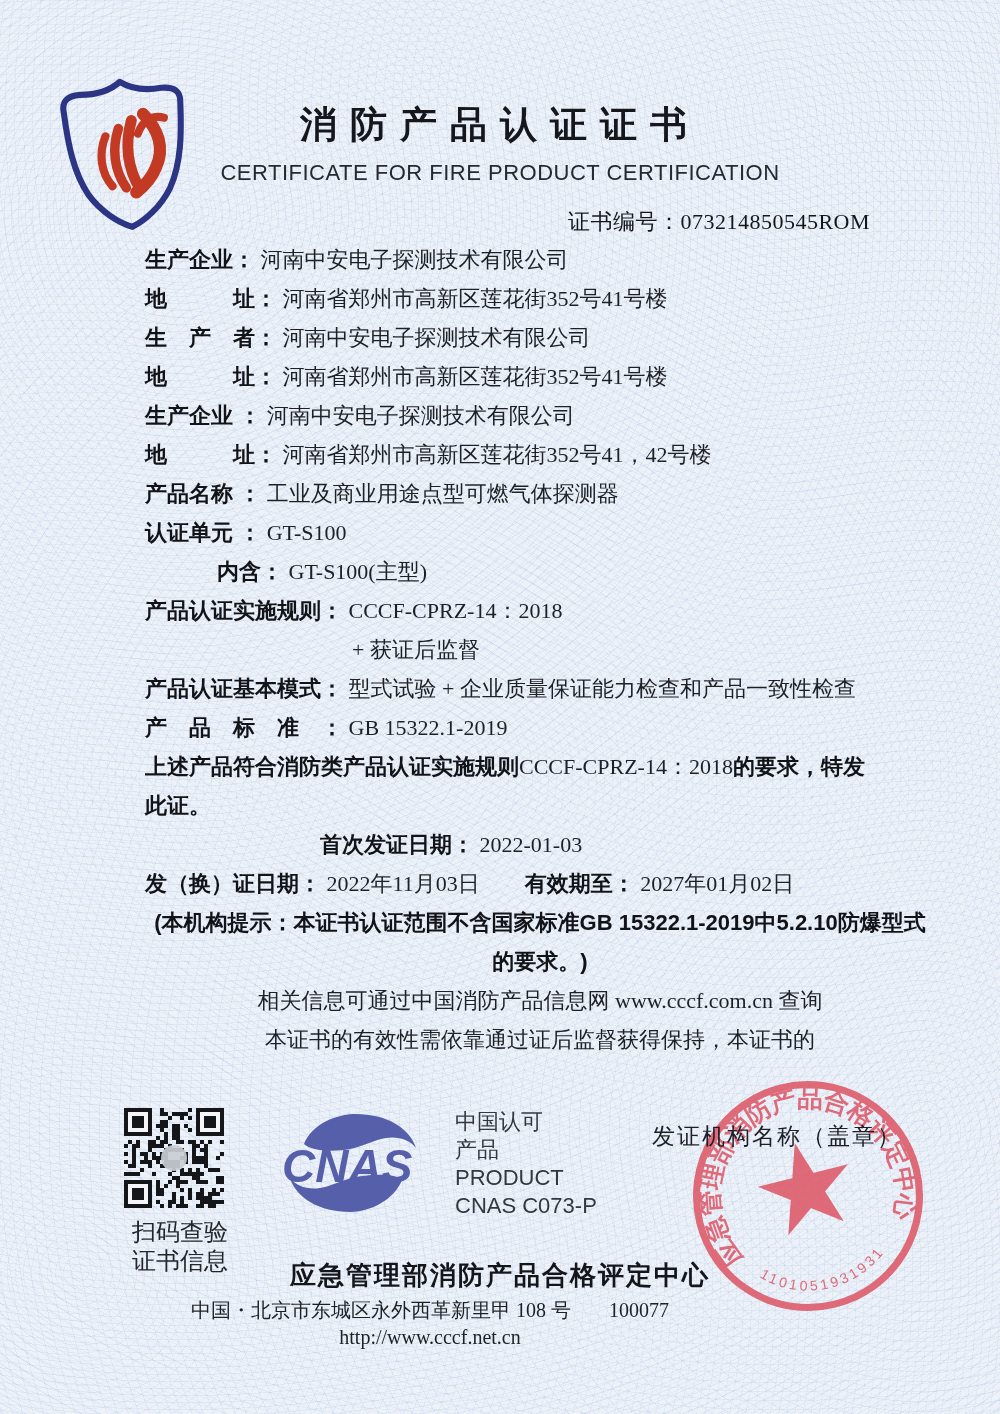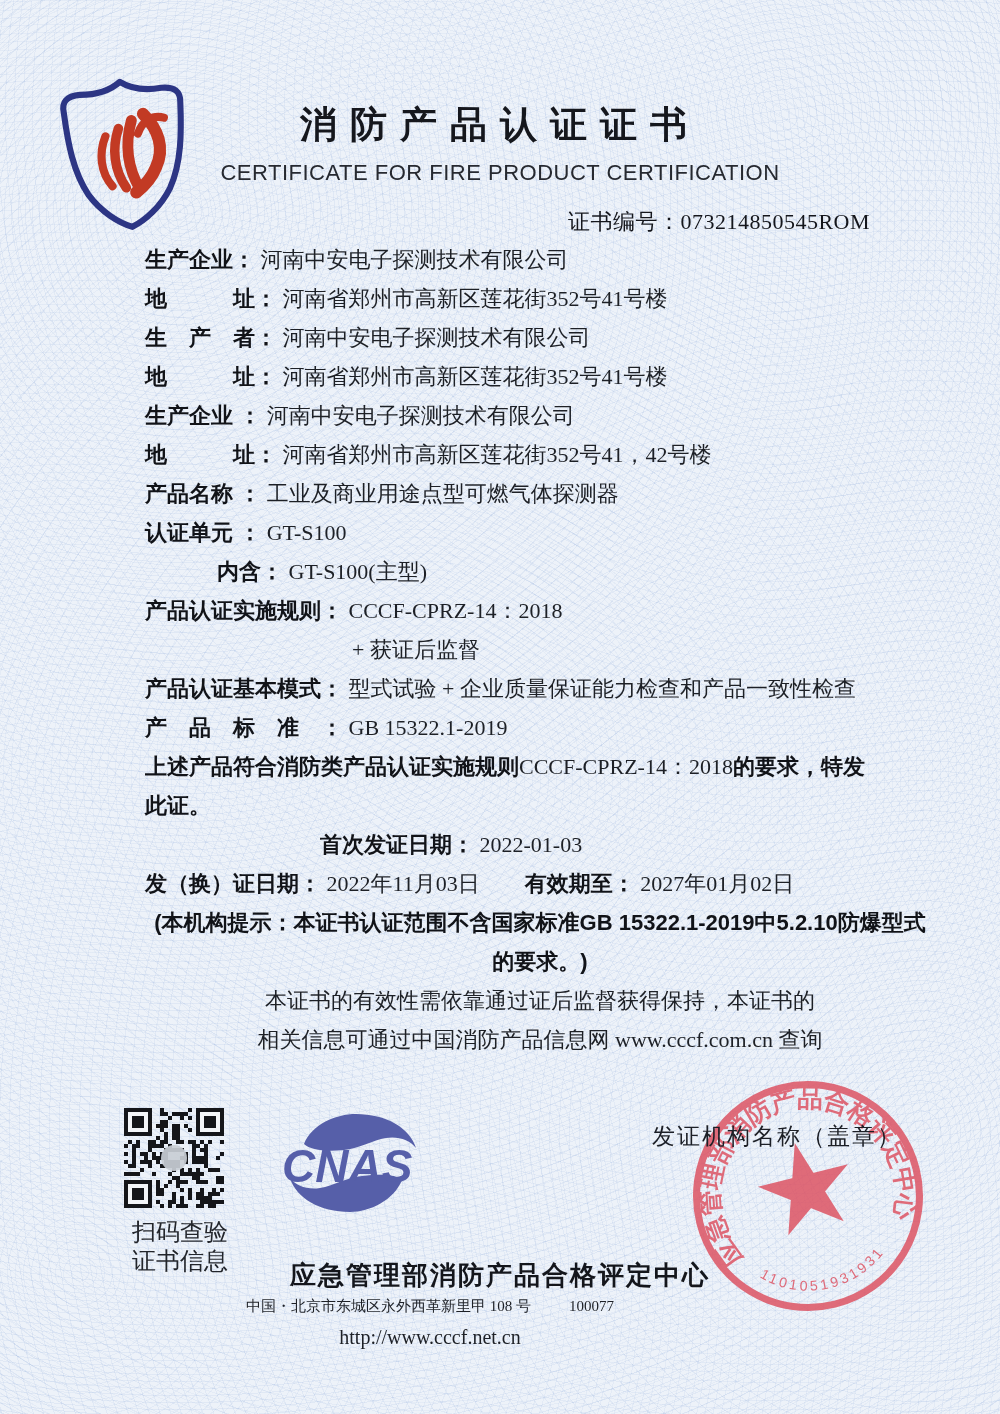--- a/index.html
+++ b/index.html
@@ -58,21 +58,21 @@
   .issuer{
     position:absolute;left:652px;top:1121px;z-index:3;
     font-size:23px;letter-spacing:2px;color:#1c1f26;
   }
   .orgname{
     position:absolute;left:0;top:1258px;width:100%;text-align:center;
     font-size:26px;font-weight:700;color:#14161c;letter-spacing:2px;z-index:1;
   }
   .orgaddr{
     position:absolute;left:0;top:1297px;width:86%;text-align:center;
-    font-size:15px;color:#1d2026;z-index:1;
+    font-size:20px;color:#1d2026;z-index:1;
   }
   .orgaddr .post{margin-left:38px;}
   .orgurl{
     position:absolute;left:0;top:1326px;width:86%;text-align:center;
     font-size:20px;color:#1d2026;z-index:1;
   }
 </style>
 </head>
 <body>
 
@@ -166,24 +166,24 @@
       <span class="lbl">有效期至：</span>
       <span class="val">2027年01月02日</span>
     </div>
     <div class="row notewide">
       <span class="cnb">(本机构提示：本证书认证范围不含国家标准GB 15322.1-2019中5.2.10防爆型式</span>
     </div>
     <div class="row center">
       <span class="cnb">的要求。)</span>
     </div>
     <div class="row center">
+      <span class="val">相关信息可通过中国消防产品信息网 www.cccf.com.cn 查询</span>
+    </div>
+    <div class="row center">
       <span class="val">本证书的有效性需依靠通过证后监督获得保持，本证书的</span>
-    </div>
-    <div class="row center">
-      <span class="val">相关信息可通过中国消防产品信息网 www.cccf.com.cn 查询</span>
     </div>
   </div>
 
   <div class="qr">
     <svg id="qr-svg" width="100" height="100" viewBox="0 0 100 100">
         <rect x="36" y="0" width="4" height="4" fill="#15161a"></rect>
         <rect x="64" y="0" width="4" height="4" fill="#15161a"></rect>
         <rect x="36" y="4" width="4" height="4" fill="#15161a"></rect>
         <rect x="40" y="4" width="4" height="4" fill="#15161a"></rect>
         <rect x="48" y="4" width="4" height="4" fill="#15161a"></rect>
@@ -393,20 +393,26 @@
   </div>
 
   <div class="cnas">
     <svg width="158" height="106" viewBox="0 0 158 106">
       <path d="M30 34 C38 14 62 4 82 4 C112 4 136 18 142 38 C136 30 124 26 112 28 C98 30 88 38 70 40 C52 42 36 40 30 34 Z" fill="#565fa9"></path>
       <path d="M128 70 C120 90 96 102 76 102 C46 102 22 88 16 68 C22 76 34 80 46 78 C60 76 70 68 88 66 C106 64 122 64 128 70 Z" fill="#565fa9"></path>
       <text x="8" y="72" font-size="46" font-weight="bold" font-style="italic" font-family="Liberation Sans, DejaVu Sans, sans-serif" fill="#565fa9">CNAS</text>
     </svg>
   </div>
 
+  <div class="accred">
+    <div>中国认可</div>
+    <div>产品</div>
+    <div>PRODUCT</div>
+    <div>CNAS C073-P</div>
+  </div>
 
   <div class="stamp">
     <svg width="304" height="248" viewBox="0 0 300 244">
       <g transform="rotate(-14 150 122)" opacity="0.82">
         <circle cx="150" cy="122" r="110" fill="none" stroke="#dd4e5e" stroke-width="7"></circle>
         <path d="M150,68 L178.2,154.8 L104.3,101.2 L195.7,101.2 L121.8,154.8 Z" fill="#dd4e5e"></path>
         <defs>
           <path id="arcTop" d="M 73.8,166 A 88 88 0 1 1 226.2,166"></path>
           <path id="arcBottom" d="M 84,188 A 93 93 0 0 0 216,188"></path>
         </defs>

